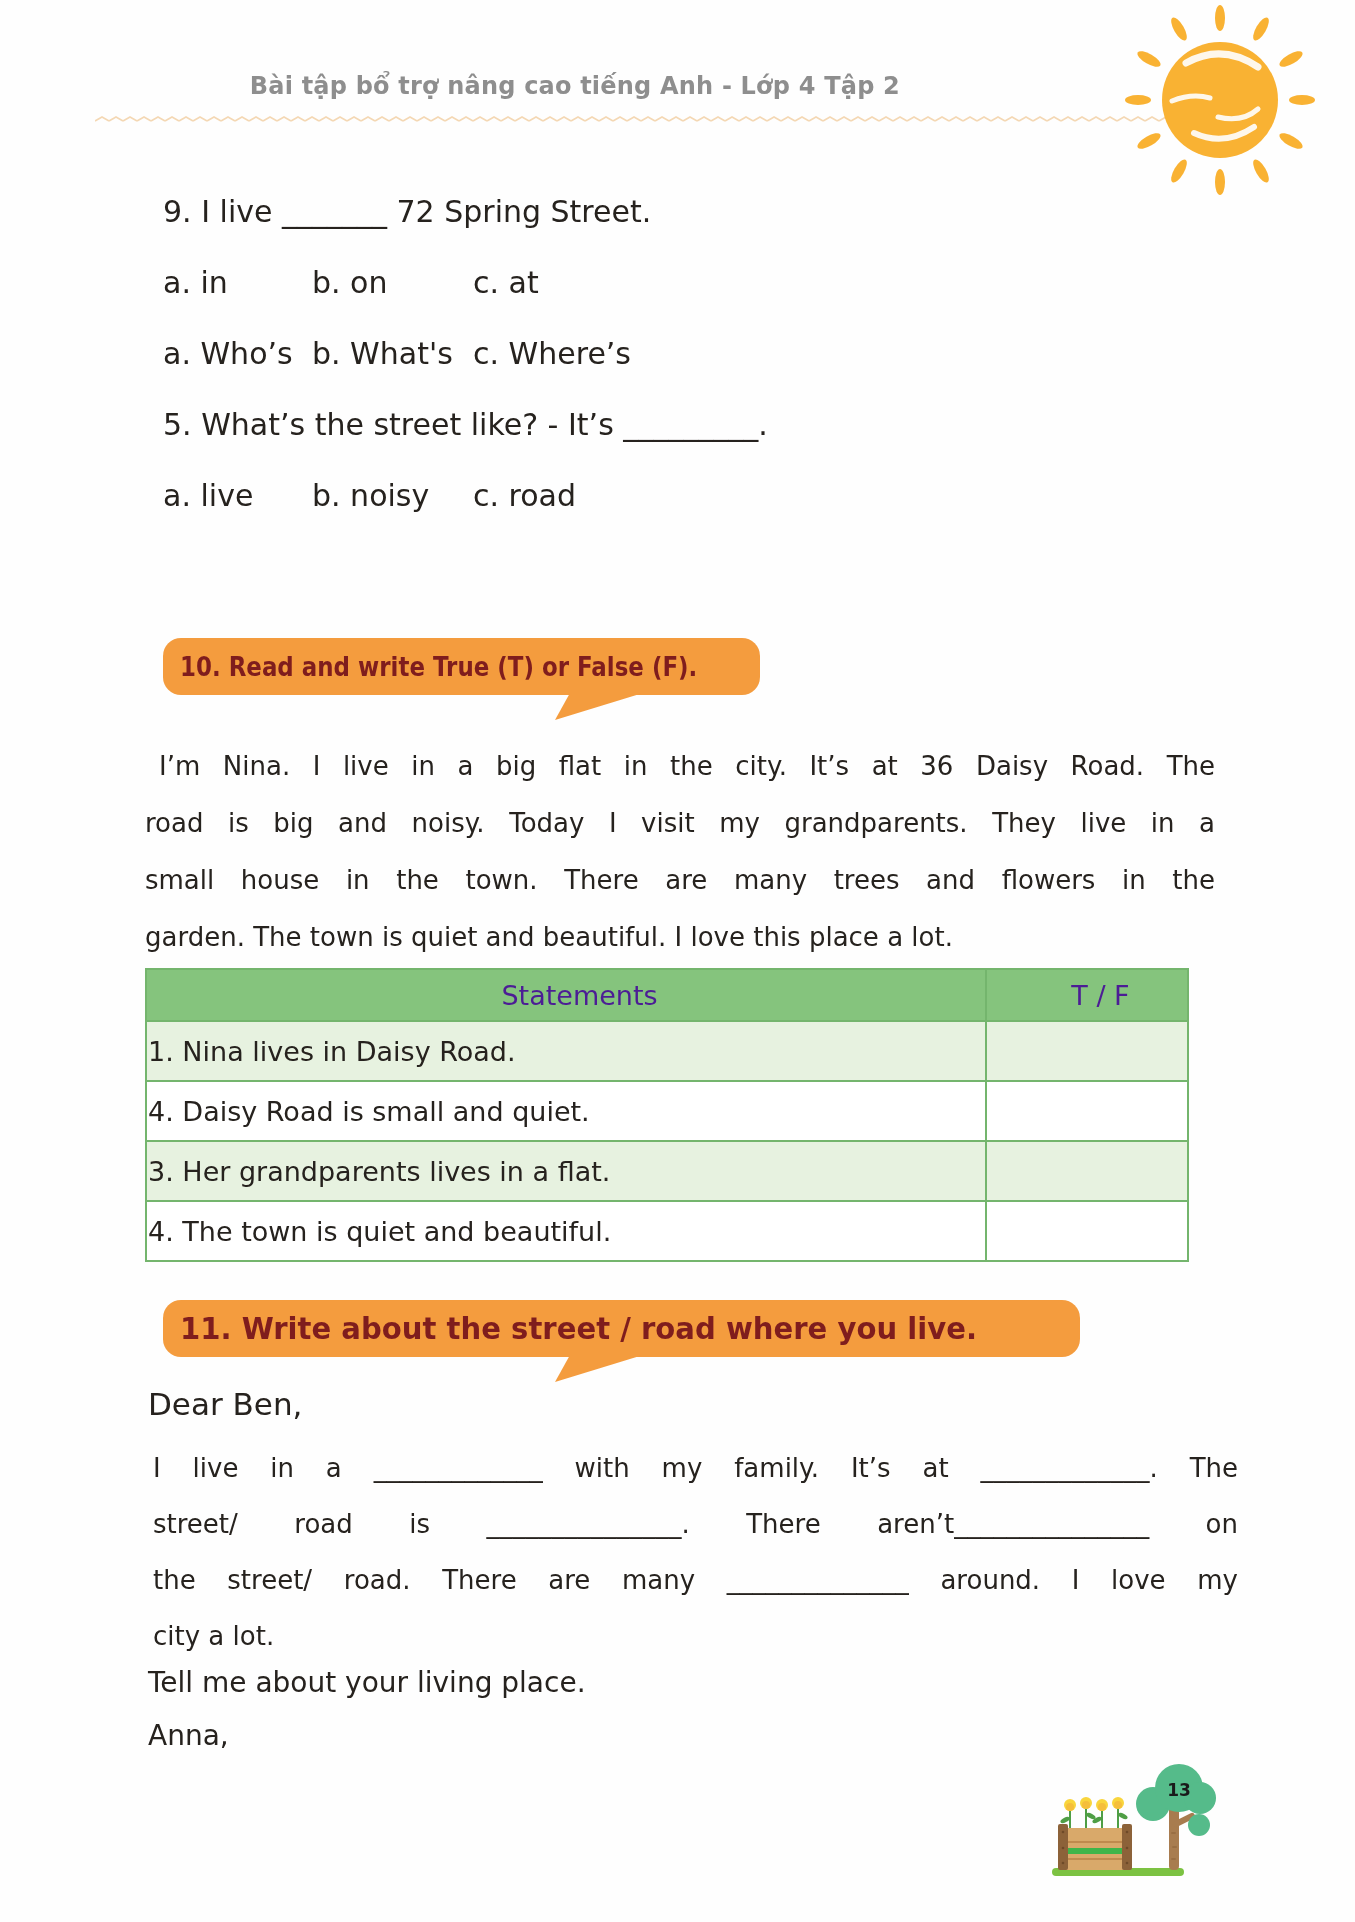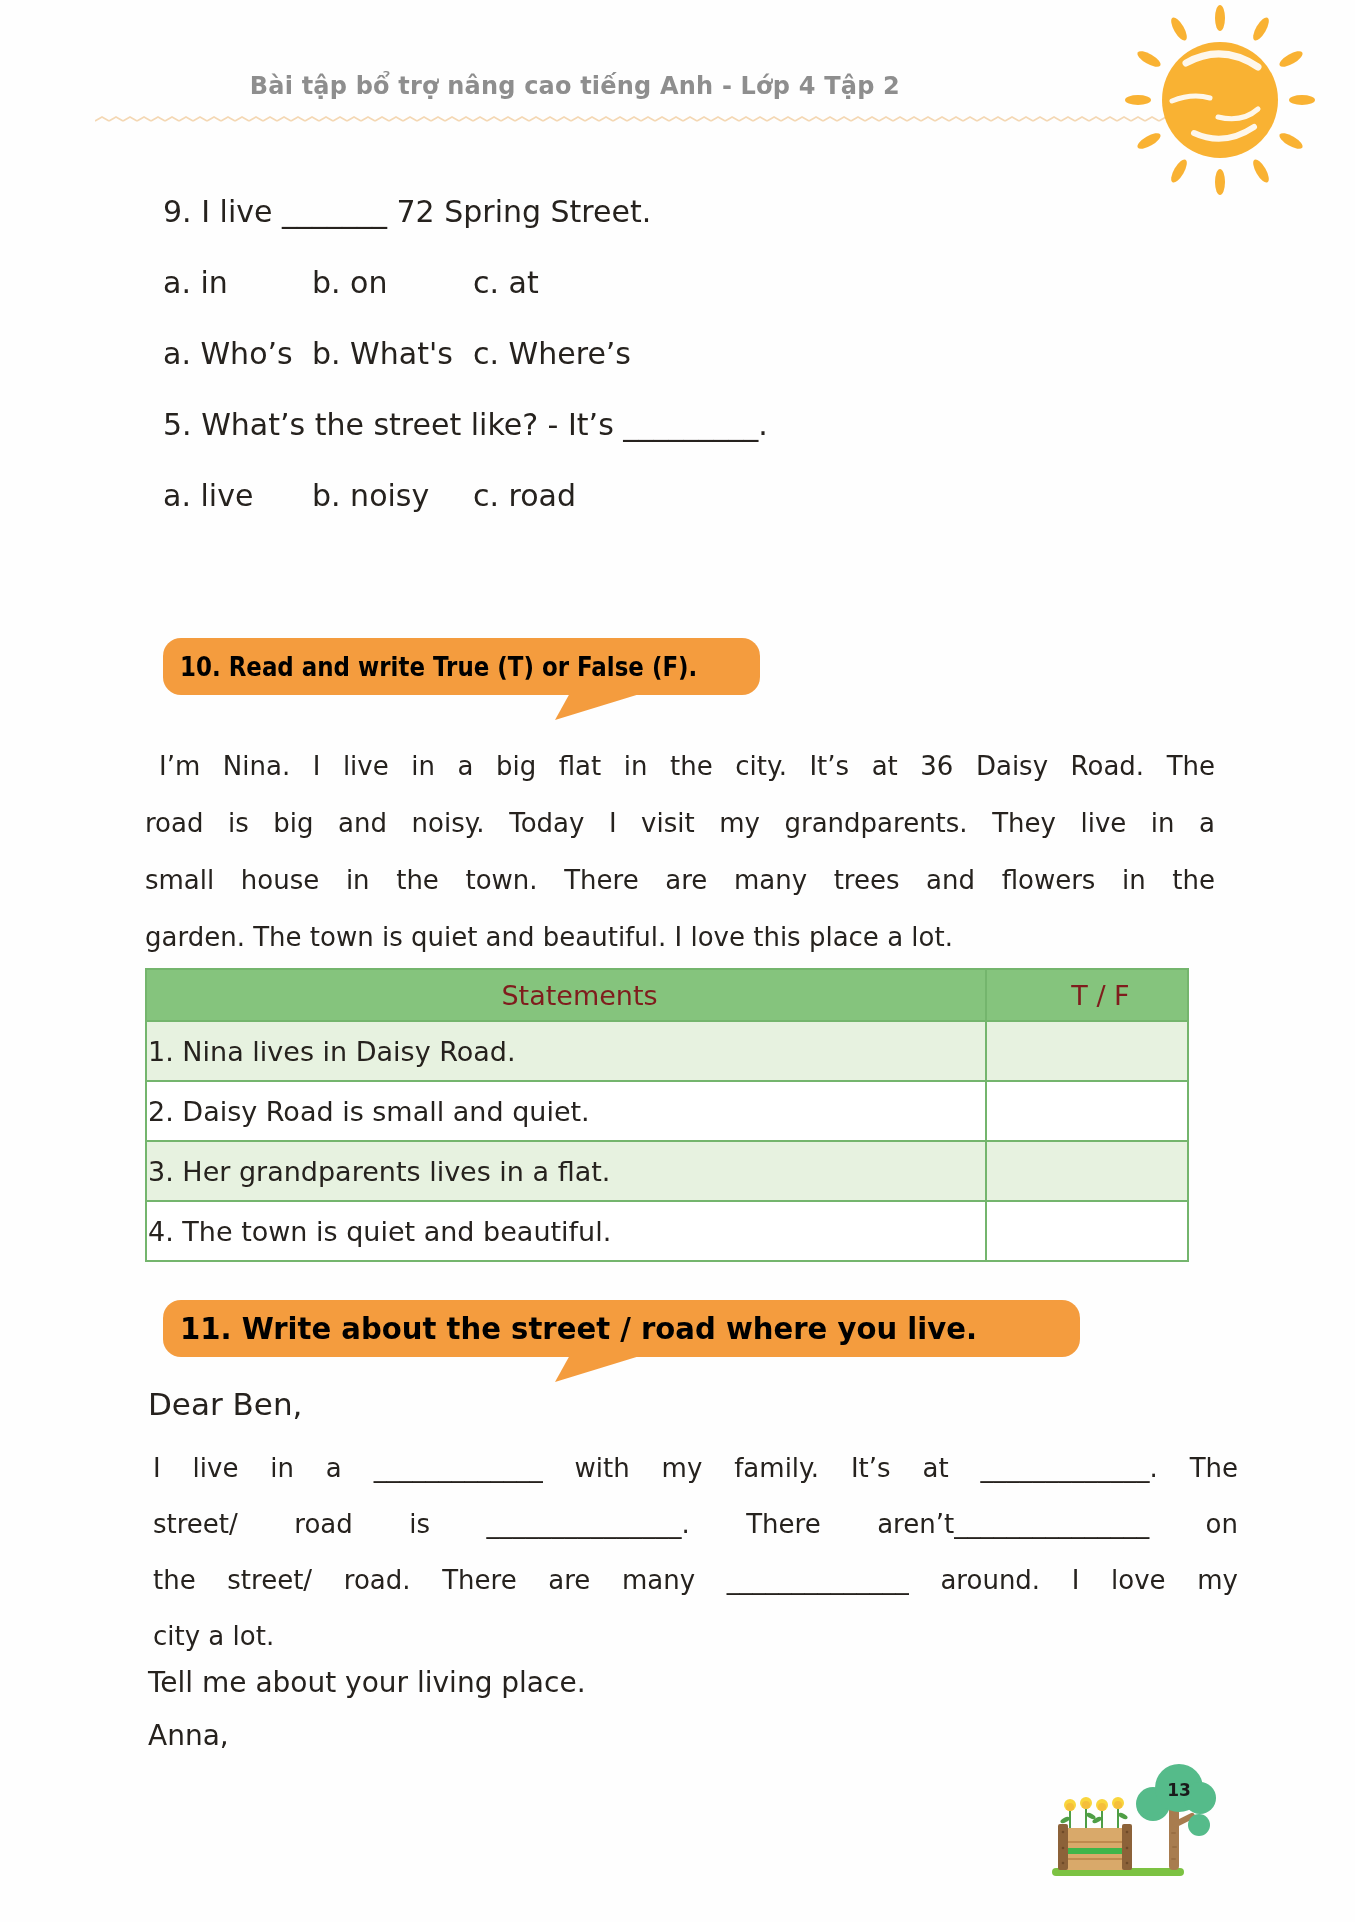--- a/index.html
+++ b/index.html
@@ -16,41 +16,41 @@
   
   .quiz{position:absolute;left:163px;top:192px;width:1060px;font-size:30px;}
   .q-line{height:40px;line-height:40px;margin-bottom:31px;white-space:nowrap;}
   .opt-row{display:flex;height:40px;line-height:40px;margin-bottom:31px;}
   .opt-a{width:149px;}
   .opt-b{width:161px;}
   .opt-c{flex:1;}
 
   
   .banner{position:absolute;background:#f49c3e;border-radius:18px;height:57px;
-    color:#000000;display:flex;align-items:center;padding-left:17px;}
+    color:#7f1d1d;display:flex;align-items:center;padding-left:17px;}
   .banner-label{display:inline-block;font-weight:bold;white-space:nowrap;transform-origin:0 50%;}
   .b10{left:163px;top:638px;width:580px;}
   .b10 .banner-label{font-size:27px;transform:scaleX(.85);}
   .b11{left:163px;top:1300px;width:900px;}
   .b11 .banner-label{font-size:30px;transform:scaleX(.97);}
   .tail{position:absolute;top:55px;left:392px;width:88px;height:27px;background:#f49c3e;
     clip-path:polygon(17% 0,100% 0,0 100%);}
 
   
   .passage{position:absolute;left:145px;top:738px;width:1070px;font-size:26px;}
   .p-line{height:57px;line-height:57px;white-space:nowrap;}
   .p-line.just{text-align:justify;text-align-last:justify;white-space:normal;}
   .p-line.indent{padding-left:14px;}
 
   
   .tf-table{position:absolute;left:145px;top:968px;width:1042px;border-collapse:collapse;table-layout:fixed;}
   .tf-table col.c1{width:840px;}
   .tf-table col.c2{width:202px;}
   .tf-table th,.tf-table td{border:2px solid #74b56d;font-weight:normal;}
-  .tf-table th{height:48px;background:#85c47d;font-size:27px;text-align:center;color:#7f1d1d;padding-left:28px;}
+  .tf-table th{height:48px;background:#85c47d;font-size:27px;text-align:center;color:#4c1d95;padding-left:28px;}
   .tf-table td{height:56px;font-size:27px;}
   .tf-table td.ans{padding:0;}
   tr.odd td{background:#e7f2e0;}
   tr.even td{background:#ffffff;}
 
   
   .salutation{position:absolute;left:148px;top:1384px;font-size:31px;height:40px;line-height:40px;}
   .letter{position:absolute;left:153px;top:1440px;width:1085px;font-size:26px;}
   .l-line{height:56px;line-height:56px;white-space:nowrap;}
   .l-line.just{text-align:justify;text-align-last:justify;white-space:normal;}
@@ -139,21 +139,21 @@
     <tbody>
         <tr>
       <th>Statements</th>
       <th>T / F</th>
     </tr>
     <tr class="odd">
       <td>1. Nina lives in Daisy Road.</td>
       <td class="ans"></td>
     </tr>
     <tr class="even">
-      <td>2. Daisy Road is small and quiet.</td>
+      <td>4. Daisy Road is small and quiet.</td>
       <td class="ans"></td>
     </tr>
     <tr class="odd">
       <td>3. Her grandparents lives in a flat.</td>
       <td class="ans"></td>
     </tr>
     <tr class="even">
       <td>4. The town is quiet and beautiful.</td>
       <td class="ans"></td>
     </tr>

